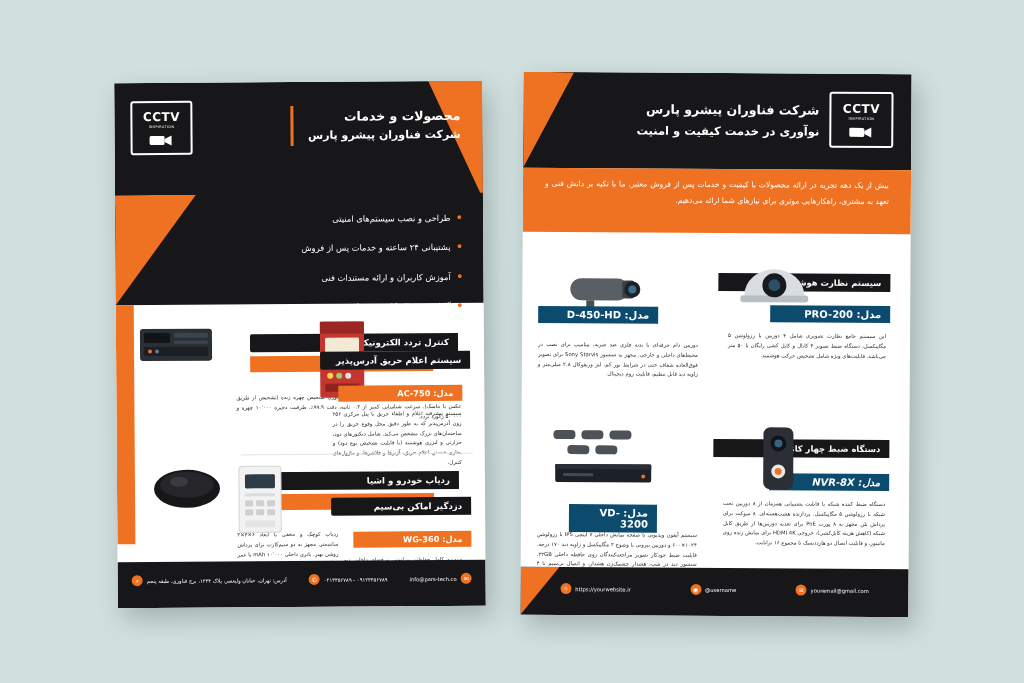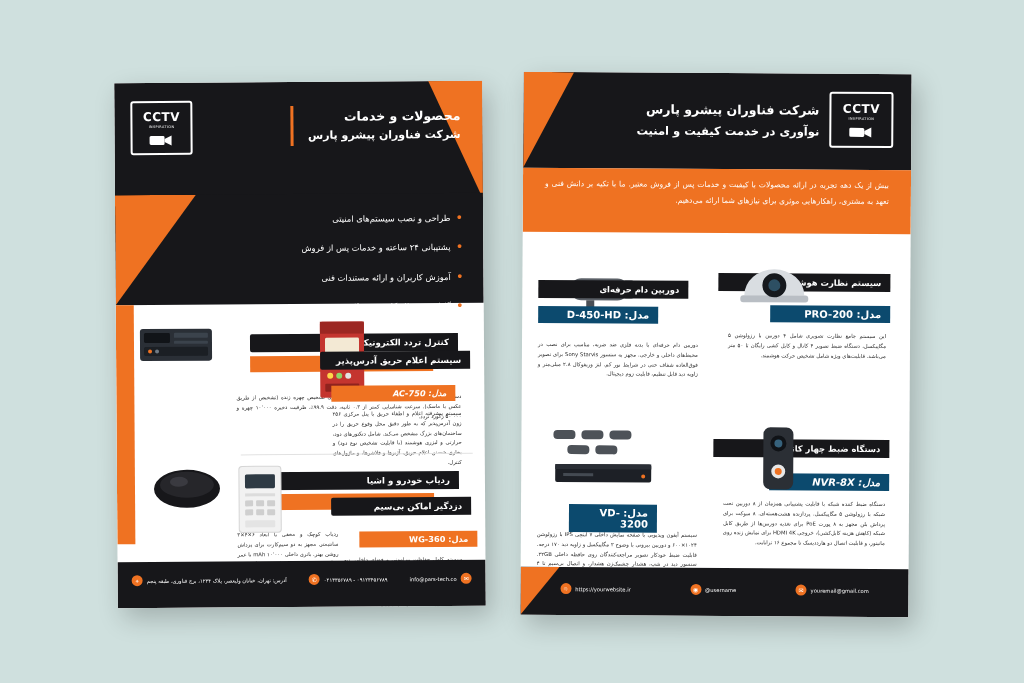--- a/index.html
+++ b/index.html
@@ -246,21 +246,21 @@
         <circle cx="24" cy="58" r="3" fill="#ffd54a"></circle>
         <circle cx="33" cy="58" r="3" fill="#8ed66a"></circle>
         <circle cx="42" cy="58" r="3" fill="#e3e3e3"></circle>
         <rect x="19" y="66" width="34" height="8" rx="1" fill="#8f231e"></rect>
       </svg>
     </div>
     <div class="prod" style="top:270px; right:14px; width:150px;">
       <div class="p-title" style="background:#17171a;">سیستم اعلام حریق آدرس‌پذیر</div>
     </div>
     <div class="prod" style="top:300px; right:14px; width:124px;">
-      <div class="p-model" style="width:100%; margin-right:15px;font-style:italic;">مدل: AC-750</div>
+      <div class="p-model" style="width:100%; margin-right:8px;">مدل: AC-750</div>
     </div>
     <div class="prod" style="top:322px; right:14px; width:140px;">
       <div class="p-desc">سیستم پیشرفته اعلام و اطفاء حریق با پنل مرکزی ۲۵۶ زون آدرس‌پذیر که به طور دقیق محل وقوع حریق را در ساختمان‌های بزرگ مشخص می‌کند. شامل دتکتورهای دود، حرارتی و لیزری هوشمند (با قابلیت تشخیص نوع دود) و بخاری شستن اعلام حریق، آژیرها و فلاشرها، و ماژول‌های کنترل.</div>
     </div>
 
     <div class="l-divider" style="top:372px;"></div>
 
     <div class="img-box" style="left:28px; top:378px; width:84px; height:56px;">
       <svg width="84" height="56" viewBox="0 0 84 56">
         <ellipse cx="42" cy="28" rx="33" ry="19" fill="#17171a"></ellipse>
@@ -288,21 +288,21 @@
           <rect x="16" y="47" width="8" height="6" rx="1"></rect>
           <rect x="27" y="47" width="8" height="6" rx="1"></rect>
           <rect x="38" y="47" width="8" height="6" rx="1"></rect>
         </g>
         <rect x="16" y="58" width="30" height="7" rx="1" fill="#e4e4e4"></rect>
       </svg>
     </div>
     <div class="prod" style="top:416px; right:14px; width:140px;">
       <div class="p-title">دزدگیر اماکن بی‌سیم</div>
     </div>
-    <div class="prod" style="top:446px; right:8px; width:118px;">
+    <div class="prod" style="top:446px; right:14px; width:118px;">
       <div class="p-model" style="width:100%; margin-right:0;">مدل: WG-360</div>
     </div>
     <div class="prod" style="top:468px; right:14px; width:130px;">
       <div class="p-desc">سیستم کامل حفاظت پیرامونی و فضای داخلی. تیم نیاز به سیم‌کشی. شامل پنل مرکزی با باتری پشتیبان، ۲ عدد سنسور حرکت PIR با قابلیت تشخیص حیوان تا ۲۰ کیلوگرم، ۴ عدد سنسور درب و پنجره مغناطیسی، ۲ عدد سنسور اضطراری، آژیر داخلی و قابلیت اتصال تا ۱۲۰ دستگاه، و ریموت کنترل ۴ کاناله.</div>
     </div>
 
     <div class="l-footer">
       <div class="fline">
         <div class="f-item">
           <span class="f-dot">✉</span>
@@ -362,23 +362,20 @@
       <div class="p-desc">این سیستم جامع نظارت تصویری شامل ۴ دوربین با رزولوشن ۵ مگاپیکسل، دستگاه ضبط تصویر ۴ کانال و کابل کشی رایگان تا ۵۰ متر می‌باشد. قابلیت‌های ویژه شامل تشخیص حرکت هوشمند.</div>
     </div>
 
     <div class="img-box" style="left:206px; top:182px; width:92px; height:58px;">
       <svg width="92" height="58" viewBox="0 0 92 58">
         <path d="M16 40 A30 26 0 0 1 76 40 Z" fill="#d9dde1"></path>
         <rect x="12" y="40" width="68" height="7" rx="3" fill="#b9bec4"></rect>
         <circle cx="46" cy="30" r="12" fill="#16191d"></circle>
         <circle cx="46" cy="30" r="6" fill="#2d4f63"></circle>
       </svg>
-    </div>
-    <div class="r-prod" style="left:16px; top:208px; width:150px; text-align:left;">
-      <div class="p-title">دوربین دام حرفه‌ای</div>
     </div>
     <div class="r-prod" style="left:16px; top:230px; width:120px;">
       <div class="p-model" style="width:100%;">مدل: D-450-HD</div>
     </div>
     <div class="r-prod" style="left:12px; top:262px; width:170px;">
       <div class="p-desc">دوربین دام حرفه‌ای با بدنه فلزی ضد ضربه، مناسب برای نصب در محیط‌های داخلی و خارجی. مجهز به سنسور Sony Starvis برای تصویر فوق‌العاده شفاف حتی در شرایط نور کم. لنز وریفوکال ۲.۸ میلی‌متر و زاویه دید قابل تنظیم، قابلیت زوم دیجیتال.</div>
     </div>
 
     <div class="img-box" style="left:26px; top:352px; width:112px; height:72px;">
       <svg width="112" height="72" viewBox="0 0 112 72">

